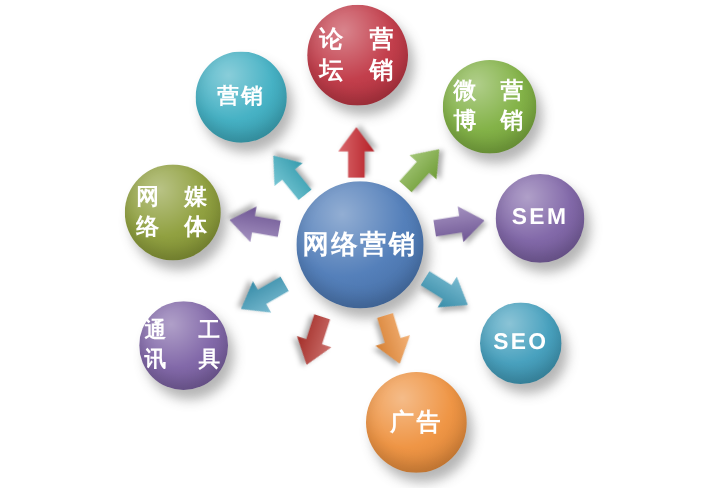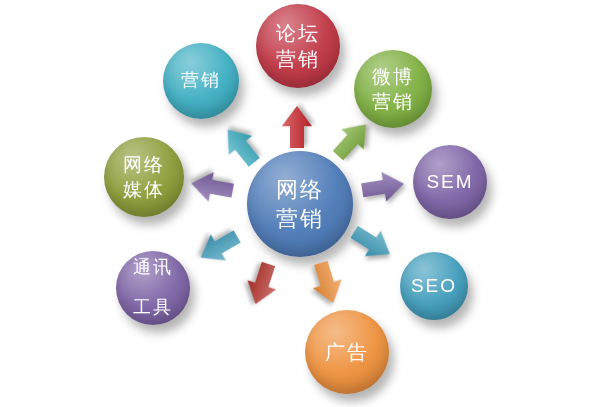--- a/index.html
+++ b/index.html
@@ -12,41 +12,40 @@
     height: 407px;
     background: #ffffff;
     overflow: hidden;
   }
 
   
   .node {
     position: absolute;
     border-radius: 50%;
     display: flex;
-    flex-direction: column;
     align-items: center;
     justify-content: center;
     color: #ffffff;
-    font-weight: normal;
-    text-align: left;
+    font-weight: bold;
+    text-align: center;
     background-color: var(--c, #888888);
     background-image:
       radial-gradient(circle at 36% 26%,
         rgba(255,255,255,0.40),
         rgba(255,255,255,0.06) 50%,
         rgba(0,0,0,0.14) 96%);
     box-shadow:
       5px 8px 10px rgba(90,90,90,0.45),
       inset 0 -7px 12px rgba(0,0,0,0.14);
   }
   .node span { display: block; line-height: 1.32; letter-spacing: 2px; }
 
   .center   { width:106px; height:106px; left:247px; top:151px; font-size:22px; }
   .n-forum  { width:84px;  height:84px;  left:256px; top:4px;   font-size:20px; }
-  .n-weibo  { width:78px;  height:78px;  left:354px; top:50px;  font-size:19px; }
+  .n-weibo  { width:78px;  height:78px;  left:369px; top:50px;  font-size:19px; }
   .n-sem    { width:74px;  height:74px;  left:413px; top:145px; font-size:19px; }
   .n-seo    { width:68px;  height:68px;  left:400px; top:252px; font-size:19px; }
   .n-ad     { width:84px;  height:84px;  left:305px; top:310px; font-size:20px;gap:39px; }
   .n-bid    { width:84px;  height:84px;  left:201px; top:310px; font-size:20px; }
   .n-comm   { width:74px;  height:74px;  left:116px; top:251px; font-size:18px;gap:16px; }
   .n-media  { width:80px;  height:80px;  left:104px; top:137px; font-size:19px; }
   .n-edm    { width:76px;  height:76px;  left:163px; top:43px;  font-size:18px; }
 
   
   .arrow {

